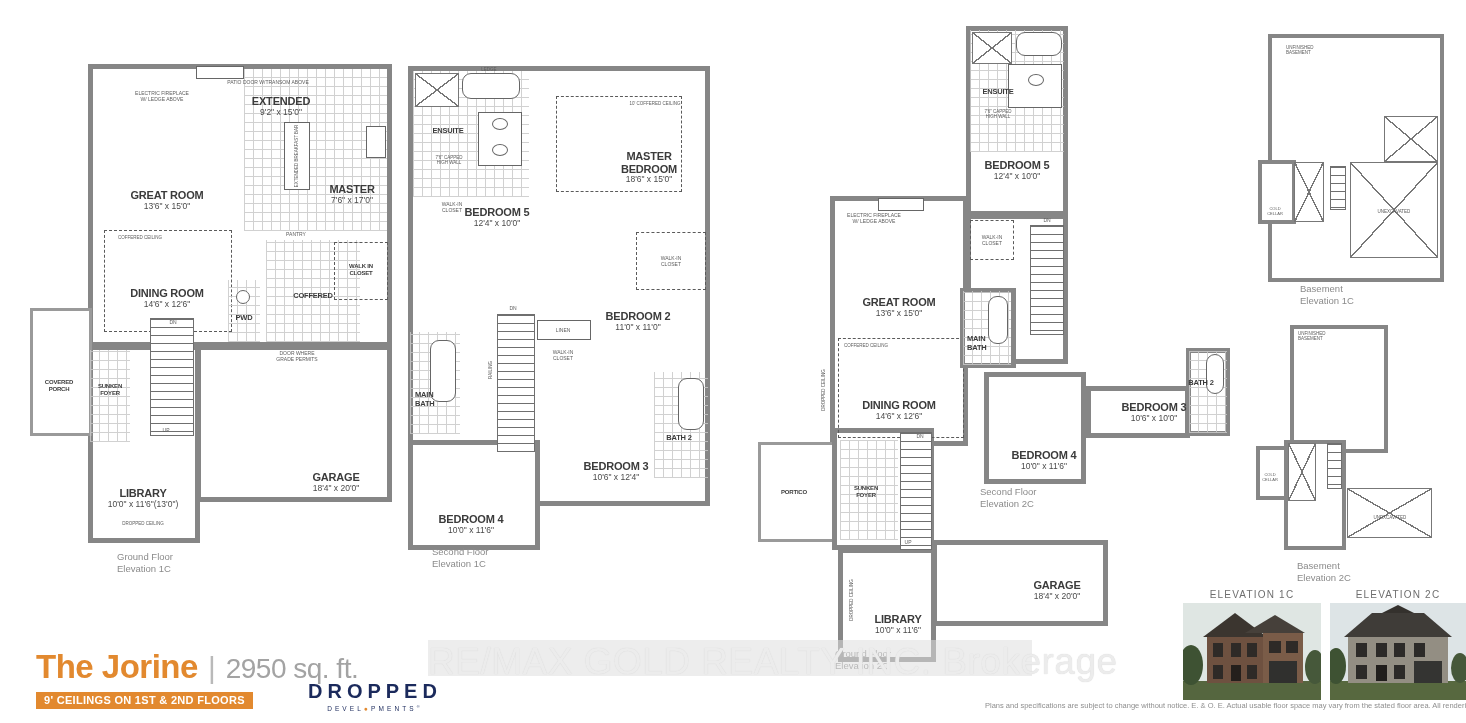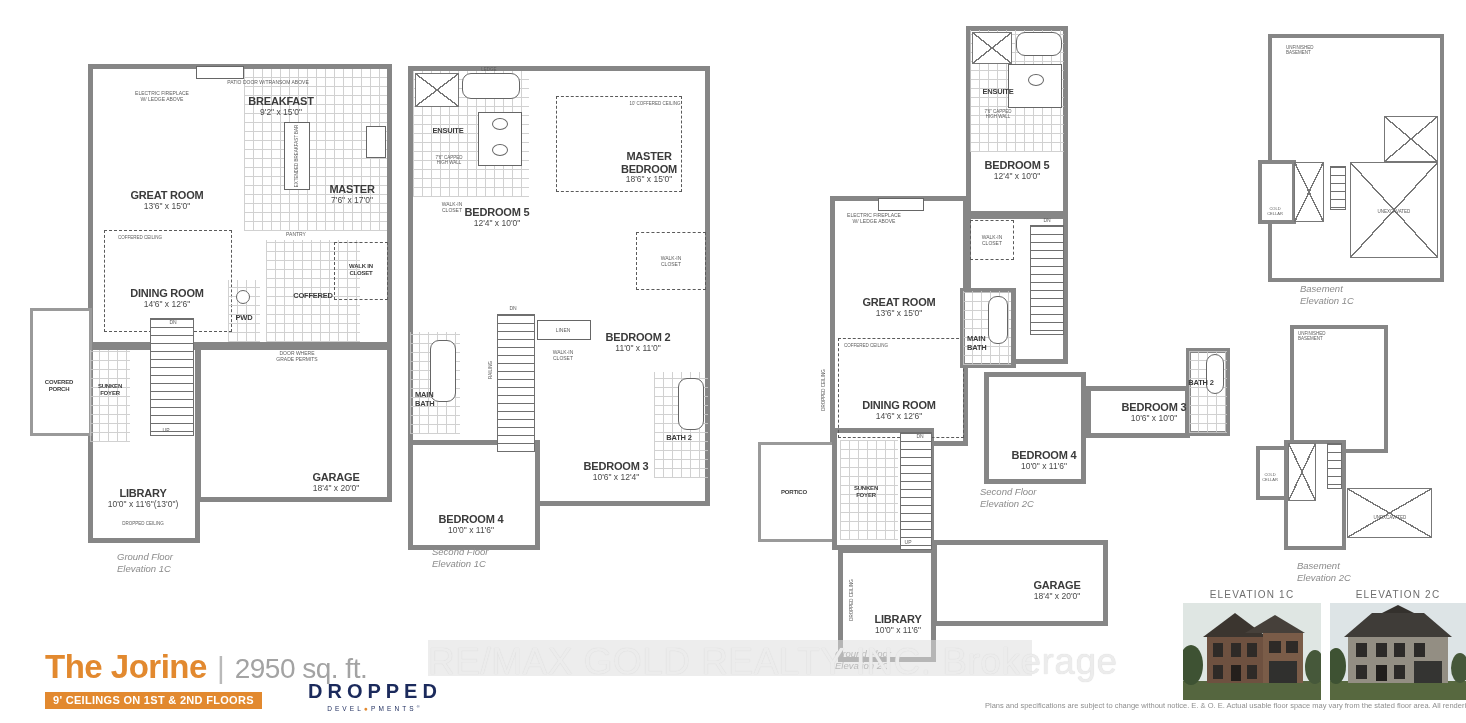--- a/index.html
+++ b/index.html
@@ -29,28 +29,28 @@
     color:#3b3b3b;white-space:nowrap;}
   .rn{display:block;font-weight:bold;font-size:11px;letter-spacing:-.2px;}
   .rd{display:block;font-weight:normal;font-size:8.5px;color:#4a4a4a;}
   .room-label.sm .rn{font-size:7.5px;}
   .room-label.xs .rn{font-size:6px;}
   .room-label.wrap{white-space:normal;}
   .note{position:absolute;transform:translate(-50%,-50%);font-size:5px;color:#5c5c5c;
     text-align:center;line-height:1.2;white-space:nowrap;}
   .note.wrap{white-space:normal;}
   .note.vert{writing-mode:vertical-rl;transform:translate(-50%,-50%) rotate(180deg);}
-  .caption{position:absolute;font-style:italic;color:#8b8b8b;font-size:9.5px;line-height:1.3;}
+  .caption{position:absolute;color:#8b8b8b;font-size:9.5px;line-height:1.3;}
   
   .watermark{position:absolute;left:428px;top:640px;width:604px;height:36px;
     background:rgba(223,223,223,.55);color:#ececec;font-size:37px;font-weight:500;
     letter-spacing:.5px;white-space:nowrap;line-height:44px;text-align:center;
     text-shadow:0 0 1px #d0d0d0;}
   
-  .titleblock{position:absolute;left:36px;top:648px;margin-left:9px;}
+  .titleblock{position:absolute;left:36px;top:648px;}
   .tb-row1{display:flex;align-items:baseline;gap:10px;}
   .tb-name{font-size:33px;font-weight:600;color:#e2892f;letter-spacing:-.5px;}
   .tb-sep{font-size:30px;font-weight:200;color:#b9b9b9;}
   .tb-sqft{font-size:28px;font-weight:300;color:#a3a3a3;letter-spacing:-.5px;}
   .tb-badge{display:inline-block;margin-top:6px;background:#e2892f;color:#fff;
     font-size:11px;font-weight:bold;padding:2px 8px 3px;letter-spacing:.3px;}
   .brand{position:absolute;left:308px;top:680px;text-align:center;color:#1b2a5c;}
   .brand-main{font-size:20px;font-weight:bold;letter-spacing:5px;}
   .brand-sub{font-size:6.5px;letter-spacing:3.1px;margin-top:1px;color:#1b2a5c;}
   .brand-dot{color:#e2892f;font-size:6.5px;}
@@ -81,21 +81,21 @@
     <div class="dashedbox" style="left:334px;top:242px;width:54px;height:58px;"></div>
     <div class="tiled" style="left:90px;top:350px;width:40px;height:92px;"></div>
     <div class="stairs" style="left:150px;top:318px;width:44px;height:118px;"></div>
     <div class="sink" style="left:236px;top:290px;width:14px;height:14px;"></div>
 
     <div class="room-label" style="left:167px;top:200px;">
       <span class="rn">GREAT ROOM</span>
       <span class="rd">13'6" x 15'0"</span>
     </div>
     <div class="room-label" style="left:281px;top:106px;">
-      <span class="rn">BREAKFAST</span>
+      <span class="rn">EXTENDED</span>
       <span class="rd">9'2" x 15'0"</span>
     </div>
     <div class="room-label" style="left:352px;top:194px;">
       <span class="rn">MASTER</span>
       <span class="rd">7'6" x 17'0"</span>
     </div>
     <div class="room-label" style="left:167px;top:298px;">
       <span class="rn">DINING ROOM</span>
       <span class="rd">14'6" x 12'6"</span>
     </div>
@@ -161,21 +161,21 @@
       <span class="rn">ENSUITE</span>
     </div>
     <div class="room-label wrap" style="left:649px;top:168px;width:84px;">
       <span class="rn">MASTER BEDROOM</span>
       <span class="rd">18'6" x 15'0"</span>
     </div>
     <div class="room-label" style="left:497px;top:217px;">
       <span class="rn">BEDROOM 5</span>
       <span class="rd">12'4" x 10'0"</span>
     </div>
-    <div class="room-label" style="left:638px;top:342px;">
+    <div class="room-label" style="left:638px;top:321px;">
       <span class="rn">BEDROOM 2</span>
       <span class="rd">11'0" x 11'0"</span>
     </div>
     <div class="room-label sm wrap" style="left:433px;top:400px;width:36px;text-align:left;">
       <span class="rn">MAIN BATH</span>
     </div>
     <div class="room-label sm" style="left:679px;top:438px;">
       <span class="rn">BATH 2</span>
     </div>
     <div class="room-label" style="left:616px;top:471px;">

